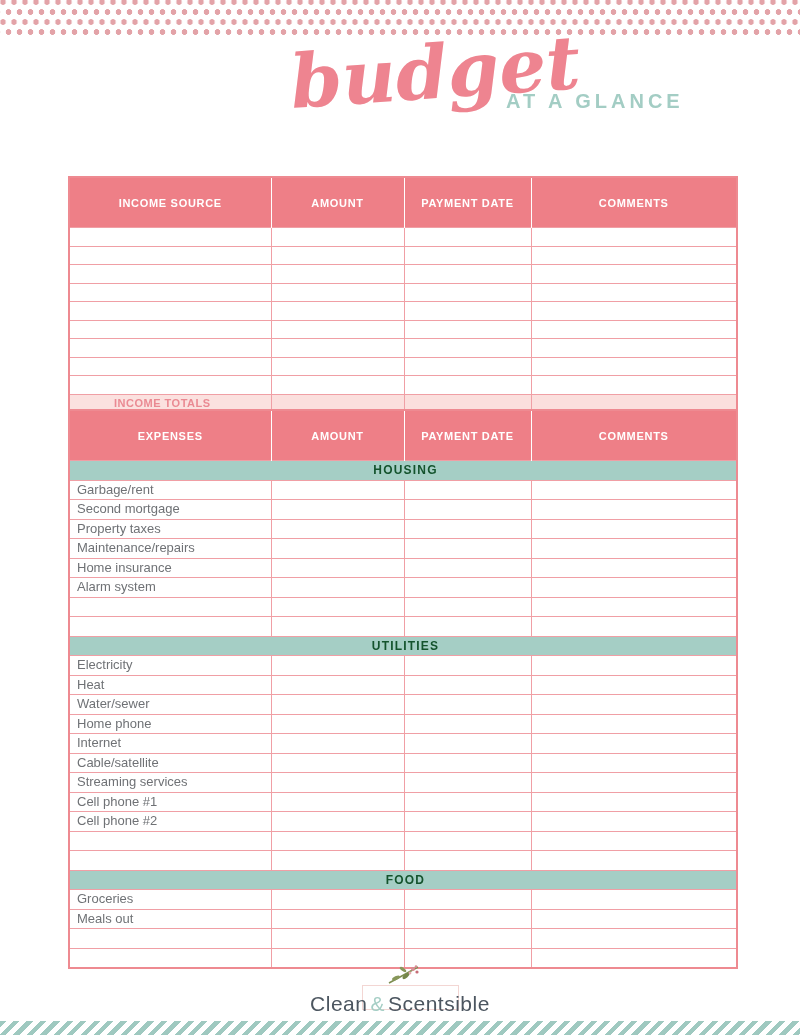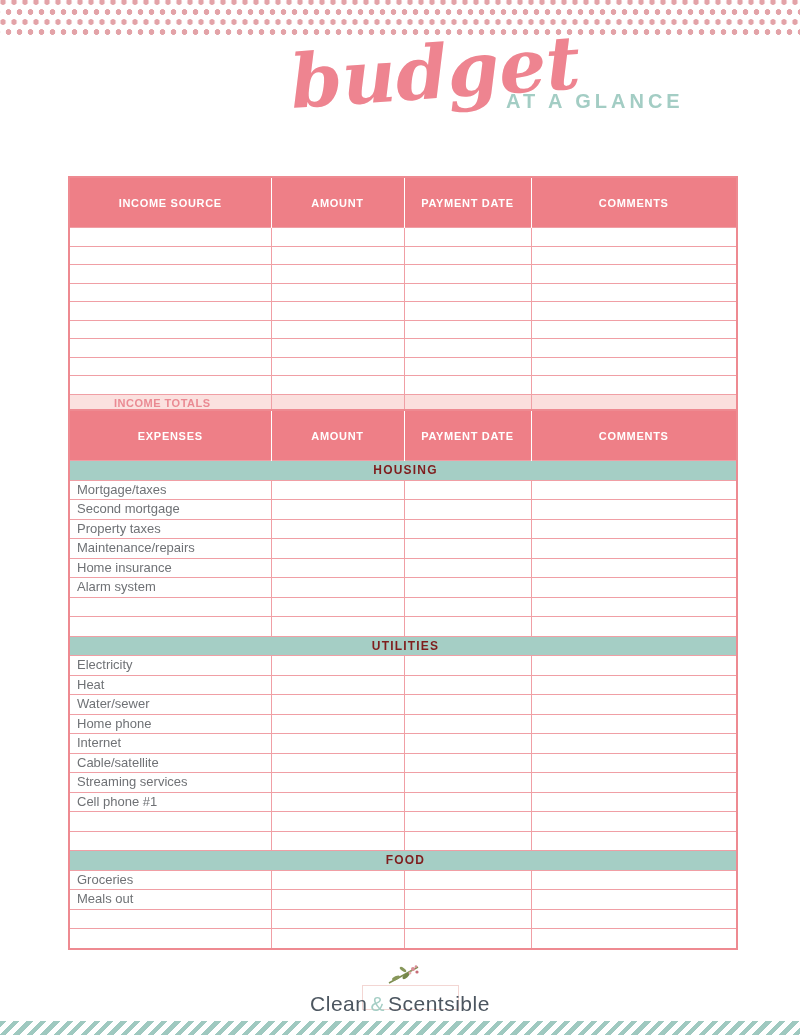--- a/index.html
+++ b/index.html
@@ -27,21 +27,21 @@
   table.tbl{position:absolute;left:68px;width:668px;border-collapse:collapse;
     table-layout:fixed;border:2px solid var(--outer);}
   .tbl th{background:var(--hdr);color:#fff;font-size:11px;font-weight:bold;
     letter-spacing:.7px;text-align:center;height:21px;padding:14px;
     border:none;border-left:1.5px solid #fff;}
   .tbl th:first-child{border-left:none;}
   .tbl td{border:1.5px solid var(--grid);padding:0 2px 0 7px;overflow:hidden;
     white-space:nowrap;font-size:13px;color:var(--label);}
   .income td{height:17.5px;line-height:17.5px;padding-left:44px;}
   .expenses td{height:18.5px;line-height:18.5px;}
-  tr.band td{background:var(--teal);color:#7f1d1d;font-weight:bold;font-size:12px;
+  tr.band td{background:var(--teal);color:#14532d;font-weight:bold;font-size:12px;
     letter-spacing:1.2px;text-align:center;border-left:none;border-right:none;}
   tr.totals td{background:var(--totbg);}
   tr.totals td.lbl{color:var(--tottx);font-weight:bold;font-size:11px;letter-spacing:.5px;}
   td.lbl{opacity:.92;}
   #income-tbl{top:176px;}
   #expenses-tbl{top:409px;}
   
   .brand-box{position:absolute;left:362px;top:985px;width:95px;height:23px;
     border:1px solid #f3d6d3;}
   .brand{position:absolute;left:0;right:0;top:992px;text-align:center;
@@ -155,21 +155,21 @@
           <th>AMOUNT</th>
           <th>PAYMENT DATE</th>
           <th>COMMENTS</th>
         </tr>
       </thead>
     <tbody>
         <tr class="band">
           <td colspan="4">HOUSING</td>
         </tr>
         <tr>
-          <td class="lbl">Mortgage/taxes</td>
+          <td class="lbl">Garbage/rent</td>
           <td></td>
           <td></td>
           <td></td>
         </tr>
         <tr>
           <td class="lbl">Second mortgage</td>
           <td></td>
           <td></td>
           <td></td>
         </tr>
@@ -249,20 +249,26 @@
           <td></td>
         </tr>
         <tr>
           <td class="lbl">Streaming services</td>
           <td></td>
           <td></td>
           <td></td>
         </tr>
         <tr>
           <td class="lbl">Cell phone #1</td>
+          <td></td>
+          <td></td>
+          <td></td>
+        </tr>
+        <tr>
+          <td class="lbl">Cell phone #2</td>
           <td></td>
           <td></td>
           <td></td>
         </tr>
         <tr>
           <td class="lbl"></td>
           <td></td>
           <td></td>
           <td></td>
         </tr>

